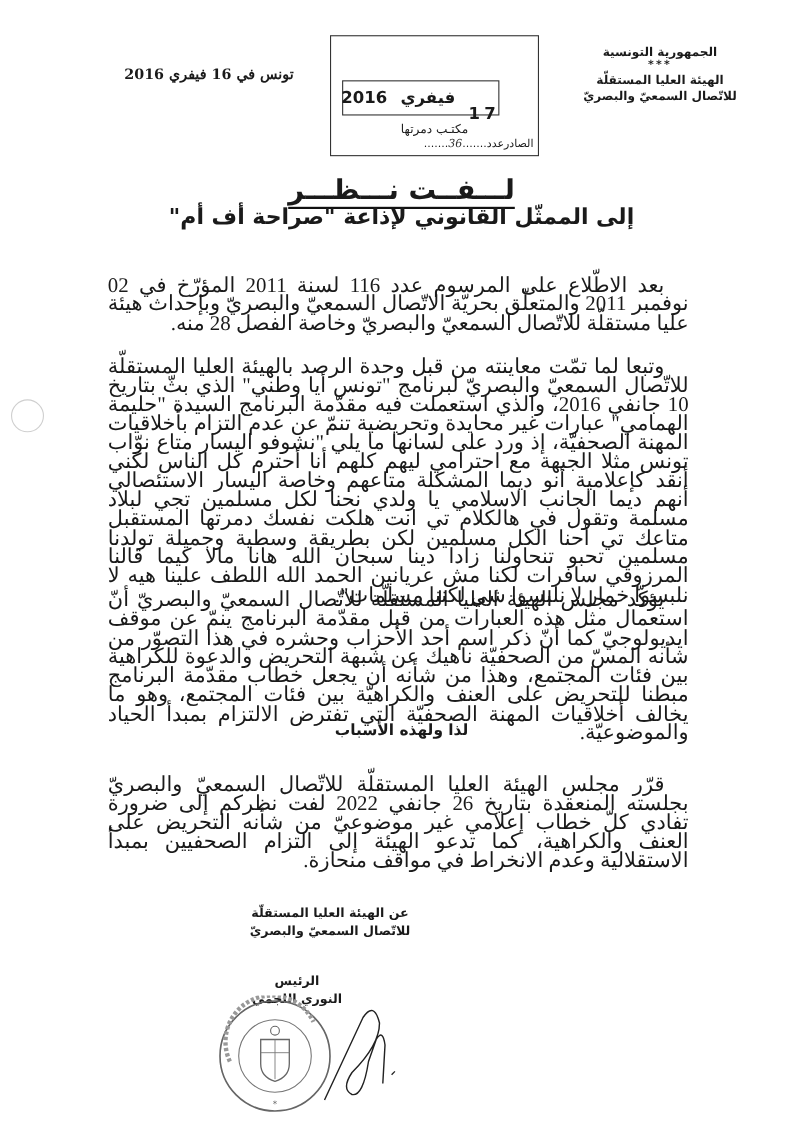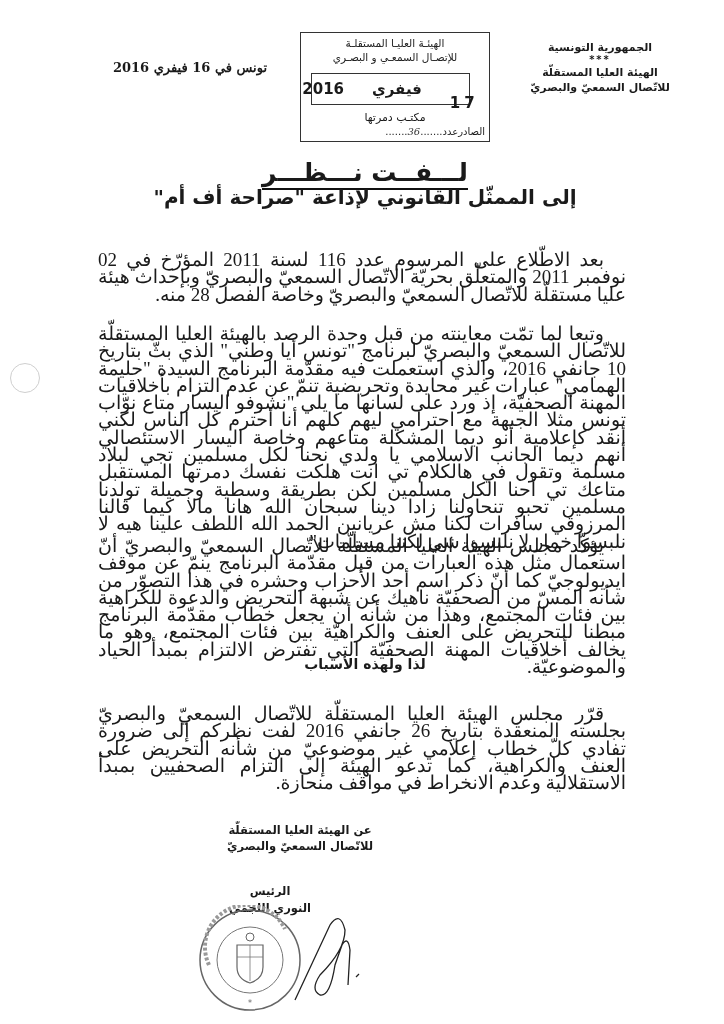--- a/index.html
+++ b/index.html
@@ -17,23 +17,23 @@
   .city-date {
     left: 105px; top: 60px; width: 170px; text-align: center;
     font-family: "DejaVu Serif", serif; font-weight: bold; font-size: 13px;
   }
   .stamp {
     left: 300px; top: 32px; width: 190px; height: 110px;
     border: 1.5px solid #333; box-sizing: border-box;
   }
   .stamp .org { text-align: center; font-size: 10.5px; line-height: 14px; margin-top: 3px; color: #222; }
   .stamp .date-box {
-    position: absolute; left: 10px; top: 40px; width: 159px; height: 32px;
+    position: absolute; left: 10px; top: 40px; width: 143px; height: 32px;
     border: 1.5px solid #333; box-sizing: border-box;
-    display: flex; align-items: center; justify-content: center; gap: 28px;
+    display: flex; align-items: center; justify-content: center; gap: 12px;
     font-weight: bold; font-size: 15px; direction: ltr;
   }
   .stamp .office { position: absolute; top: 78px; width: 100%; text-align: center; font-size: 11px; }
   .stamp .ref { position: absolute; top: 93px; right: 4px; font-size: 10px; white-space: nowrap; }
   .stamp .ref .hand { font-family: "DejaVu Serif", serif; font-style: italic; color: #333; }
   .title1 {
     left: 100px; top: 158px; width: 530px; text-align: center;
     font-weight: bold; font-size: 25px; letter-spacing: 1px;
   }
   .title1 span { border-bottom: 2px solid #111; padding-bottom: 1px; }
@@ -70,24 +70,20 @@
 <body>
 
 <div class="abs header-left">
   <div>الجمهورية التونسية</div>
   <div class="stars">***</div>
   <div>الهيئة العليا المستقلّة</div>
   <div>للاتّصال السمعيّ والبصريّ</div>
 </div>
 
 <div class="abs stamp">
-  <div class="org">
-    <div>الهيئـة العليـا المستقلـة</div>
-    <div>للإتصـال السمعـي و البصـري</div>
-  </div>
   <div class="date-box">
     <span>2016</span>
     <span>فيفري</span>
     <span style="letter-spacing:4px;margin-top:28px;">17</span>
   </div>
   <div class="office">مكتـب دمرتها</div>
   <div class="ref">
     <span>الصادرعدد</span><span>.......</span><span class="hand">36</span><span>.......</span>
   </div>
 </div>
@@ -101,21 +97,21 @@
   <p>بعد الاطّلاع على المرسوم عدد 116 لسنة 2011 المؤرّخ في 02 نوفمبر 2011 والمتعلّق بحريّة الاتّصال السمعيّ والبصريّ وبإحداث هيئة عليا مستقلّة للاتّصال السمعيّ والبصريّ وخاصة الفصل 28 منه.</p>
 </div>
 <div class="abs para p2">
   <p>وتبعا لما تمّت معاينته من قبل وحدة الرصد بالهيئة العليا المستقلّة للاتّصال السمعيّ والبصريّ لبرنامج "تونس أيا وطني" الذي بثّ بتاريخ 10 جانفي 2016، والذي استعملت فيه مقدّمة البرنامج السيدة "حليمة الهمامي" عبارات غير محايدة وتحريضية تنمّ عن عدم التزام بأخلاقيات المهنة الصحفيّة، إذ ورد على لسانها ما يلي "نشوفو اليسار متاع نوّاب تونس مثلا الجبهة مع احترامي ليهم كلهم أنا أحترم كل الناس لكني أنقد كإعلامية أنو ديما المشكلة متاعهم وخاصة اليسار الاستئصالي أنهم ديما الجانب الاسلامي يا ولدي نحنا لكل مسلمين تجي لبلاد مسلمة وتقول في هالكلام تي انت هلكت نفسك دمرتها المستقبل متاعك تي أحنا الكل مسلمين لكن بطريقة وسطية وجميلة تولدنا مسلمين تحبو تنحاولنا زادا دينا سبحان الله هانا مالا كيما قالنا المرزوقي سافرات لكنا مش عريانين الحمد الله اللطف علينا هيه لا نلبسوا خمار لا نلبسوا شي لكننا مسلمات".</p>
 </div>
 <div class="abs para p3">
   <p>يؤكّد مجلس الهيئة العليا المستقلّة للاتّصال السمعيّ والبصريّ أنّ استعمال مثل هذه العبارات من قبل مقدّمة البرنامج ينمّ عن موقف ايديولوجيّ كما أنّ ذكر اسم أحد الأحزاب وحشره في هذا التصوّر من شأنه المسّ من الصحفيّة ناهيك عن شبهة التحريض والدعوة للكراهية بين فئات المجتمع، وهذا من شأنه أن يجعل خطاب مقدّمة البرنامج مبطنا للتحريض على العنف والكراهيّة بين فئات المجتمع، وهو ما يخالف أخلاقيات المهنة الصحفيّة التي تفترض الالتزام بمبدأ الحياد والموضوعيّة.</p>
 </div>
 <div class="abs reasons">لذا ولهذه الأسباب</div>
 <div class="abs para p4">
-  <p>قرّر مجلس الهيئة العليا المستقلّة للاتّصال السمعيّ والبصريّ بجلسته المنعقدة بتاريخ 26 جانفي 2016 لفت نظركم إلى ضرورة تفادي كلّ خطاب إعلامي غير موضوعيّ من شأنه التحريض على العنف والكراهية، كما تدعو الهيئة إلى التزام الصحفيين بمبدأ الاستقلالية وعدم الانخراط في مواقف منحازة.</p>
+  <p>قرّر مجلس الهيئة العليا المستقلّة للاتّصال السمعيّ والبصريّ بجلسته المنعقدة بتاريخ 26 جانفي 2022 لفت نظركم إلى ضرورة تفادي كلّ خطاب إعلامي غير موضوعيّ من شأنه التحريض على العنف والكراهية، كما تدعو الهيئة إلى التزام الصحفيين بمبدأ الاستقلالية وعدم الانخراط في مواقف منحازة.</p>
 </div>
 
 <div class="abs sign-org">
   <div>عن الهيئة العليا المستقلّة</div>
   <div>للاتّصال السمعيّ والبصريّ</div>
 </div>
 <div class="abs sign-role">
   <div>الرئيس</div>
   <div>النوري اللجمي</div>
 </div>

